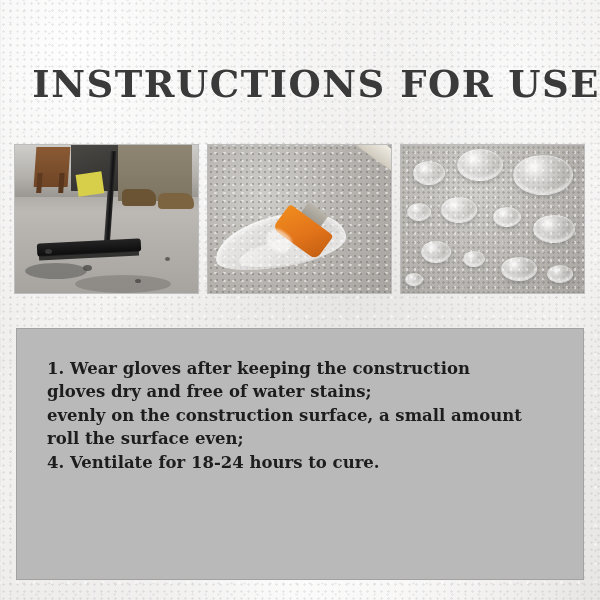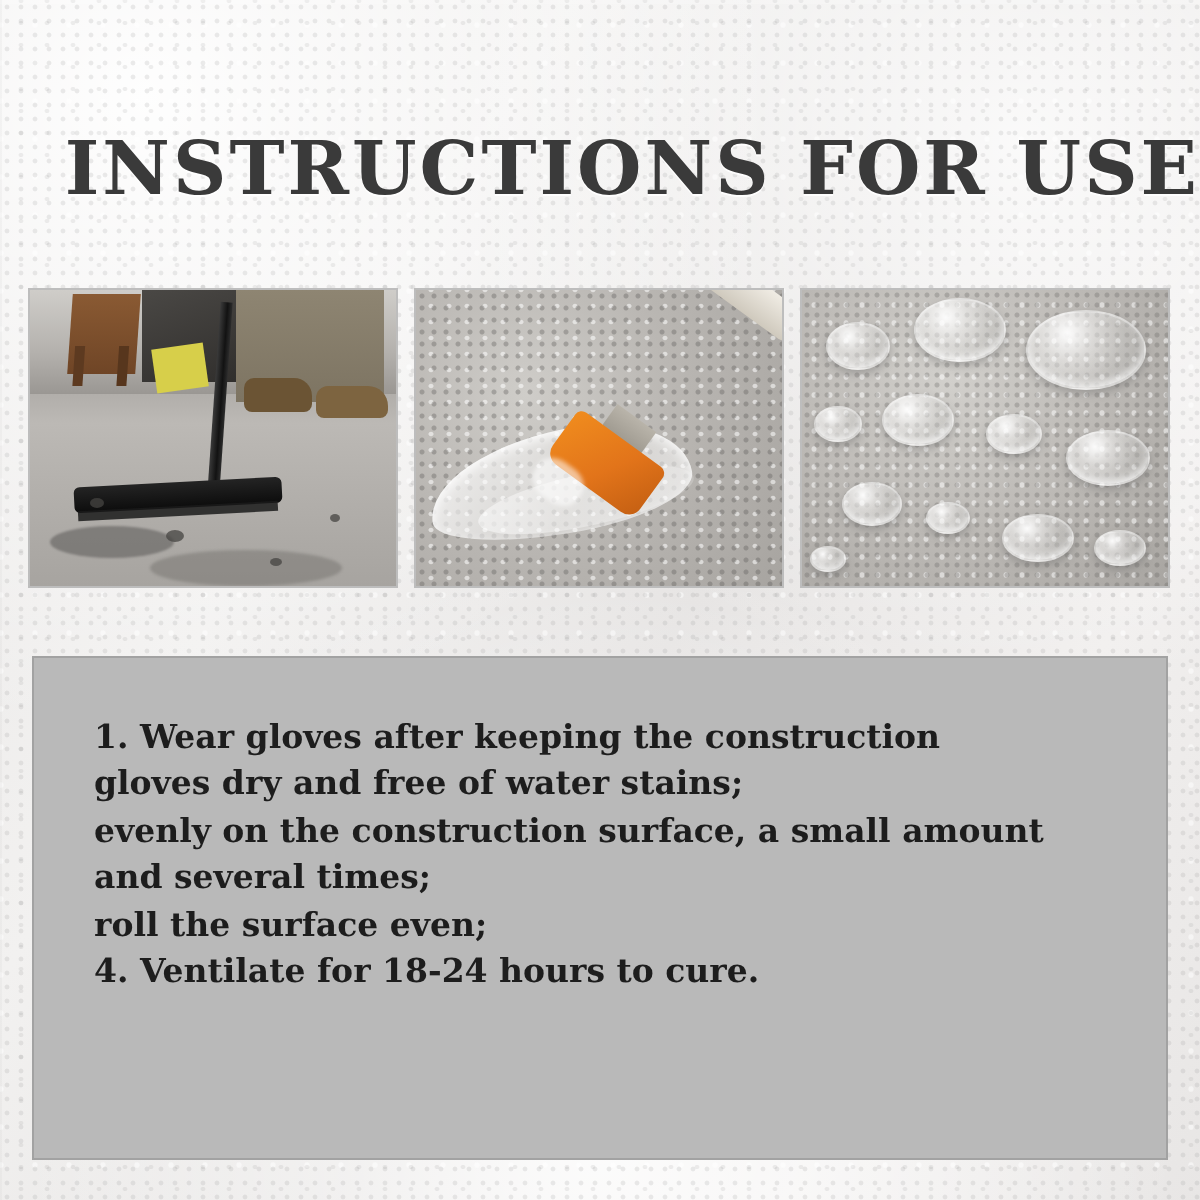--- a/index.html
+++ b/index.html
@@ -314,19 +314,18 @@
       <div class="drop" style="left:4px;top:128px;width:16px;height:11px;"></div>
     </div>
 
   </div>
 
   <div class="text-panel">
     <p class="instructions">
       <span class="line">1. Wear gloves after keeping the construction</span>
       <span class="line">gloves dry and free of water stains;</span>
       <span class="line">evenly on the construction surface, a small amount</span>
-      <span class="line">and several times;</span>
       <span class="line">roll the surface even;</span>
       <span class="line">4. Ventilate for 18-24 hours to cure.</span>
     </p>
   </div>
 
 </div>
 
 </body></html>

